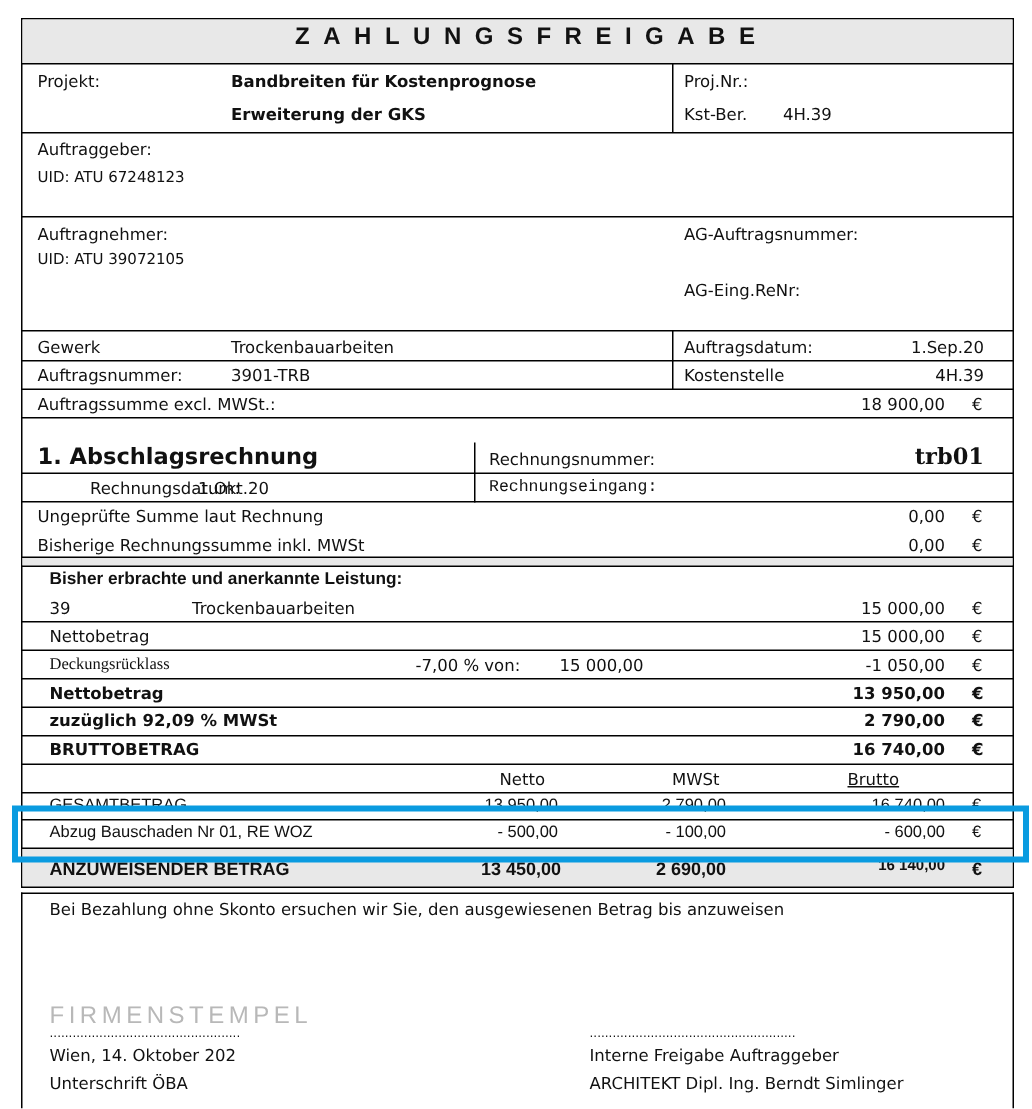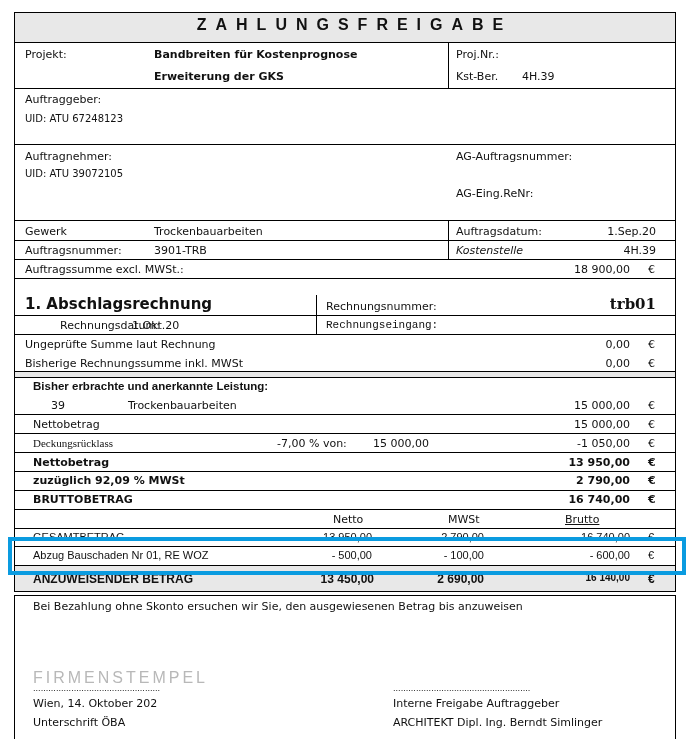--- a/index.html
+++ b/index.html
@@ -43,21 +43,21 @@
 <div class="abs" style="left:456px;top:187px;">AG-Eing.ReNr:</div>
 <div class="hl" style="left:14px;top:220px;width:662px;height:1px;"></div>
 
 <div class="abs" style="left:25px;top:225px;">Gewerk</div>
 <div class="abs" style="left:154px;top:225px;">Trockenbauarbeiten</div>
 <div class="abs" style="left:456px;top:225px;">Auftragsdatum:</div>
 <div class="abs r" style="left:560px;top:225px;width:96px;">1.Sep.20</div>
 <div class="hl" style="left:14px;top:240px;width:662px;height:1px;"></div>
 <div class="abs" style="left:25px;top:244px;">Auftragsnummer:</div>
 <div class="abs" style="left:154px;top:244px;">3901-TRB</div>
-<div class="abs" style="left:456px;top:244px;font-style:italic;">Kostenstelle</div>
+<div class="abs" style="left:456px;top:244px;">Kostenstelle</div>
 <div class="abs r" style="left:560px;top:244px;width:96px;">4H.39</div>
 <div class="vl" style="left:448px;top:220px;height:40px;"></div>
 <div class="hl" style="left:14px;top:259px;width:662px;height:1px;"></div>
 <div class="abs" style="left:25px;top:263px;">Auftragssumme excl. MWSt.:</div>
 <div class="abs r" style="left:520px;top:263px;width:110px;">18 900,00</div>
 <div class="abs" style="left:648px;top:263px;">€</div>
 <div class="hl" style="left:14px;top:278px;width:662px;height:1px;"></div>
 
 <div class="abs bold" style="left:25px;top:295px;font-size:15px;">1. Abschlagsrechnung</div>
 <div class="vl" style="left:316px;top:295px;height:40px;"></div>
@@ -72,21 +72,21 @@
 <div class="abs r" style="left:520px;top:338px;width:110px;">0,00</div>
 <div class="abs" style="left:648px;top:338px;">€</div>
 <div class="abs" style="left:25px;top:357px;">Bisherige Rechnungssumme inkl. MWSt</div>
 <div class="abs r" style="left:520px;top:357px;width:110px;">0,00</div>
 <div class="abs" style="left:648px;top:357px;">€</div>
 <div class="hl" style="left:14px;top:371px;width:662px;height:1px;"></div>
 <div class="abs gray" style="left:15px;top:372px;width:660px;height:5px;"></div>
 <div class="hl" style="left:14px;top:377px;width:662px;height:1px;"></div>
 
 <div class="abs arial bold" style="left:33px;top:380px;font-size:11.5px;">Bisher erbrachte und anerkannte Leistung:</div>
-<div class="abs" style="left:33px;top:399px;margin-left:18px;">39</div>
+<div class="abs" style="left:33px;top:399px;">39</div>
 <div class="abs" style="left:128px;top:399px;">Trockenbauarbeiten</div>
 <div class="abs r" style="left:520px;top:399px;width:110px;">15 000,00</div>
 <div class="abs" style="left:648px;top:399px;">€</div>
 <div class="hl" style="left:14px;top:414px;width:662px;height:1px;"></div>
 <div class="abs" style="left:33px;top:418px;">Nettobetrag</div>
 <div class="abs r" style="left:520px;top:418px;width:110px;">15 000,00</div>
 <div class="abs" style="left:648px;top:418px;">€</div>
 <div class="hl" style="left:14px;top:433px;width:662px;height:1px;"></div>
 <div class="abs" style="left:33px;top:437px;font-family:Liberation Serif, serif;">Deckungsrücklass</div>
 <div class="abs" style="left:277px;top:437px;">-7,00 % von:</div>

